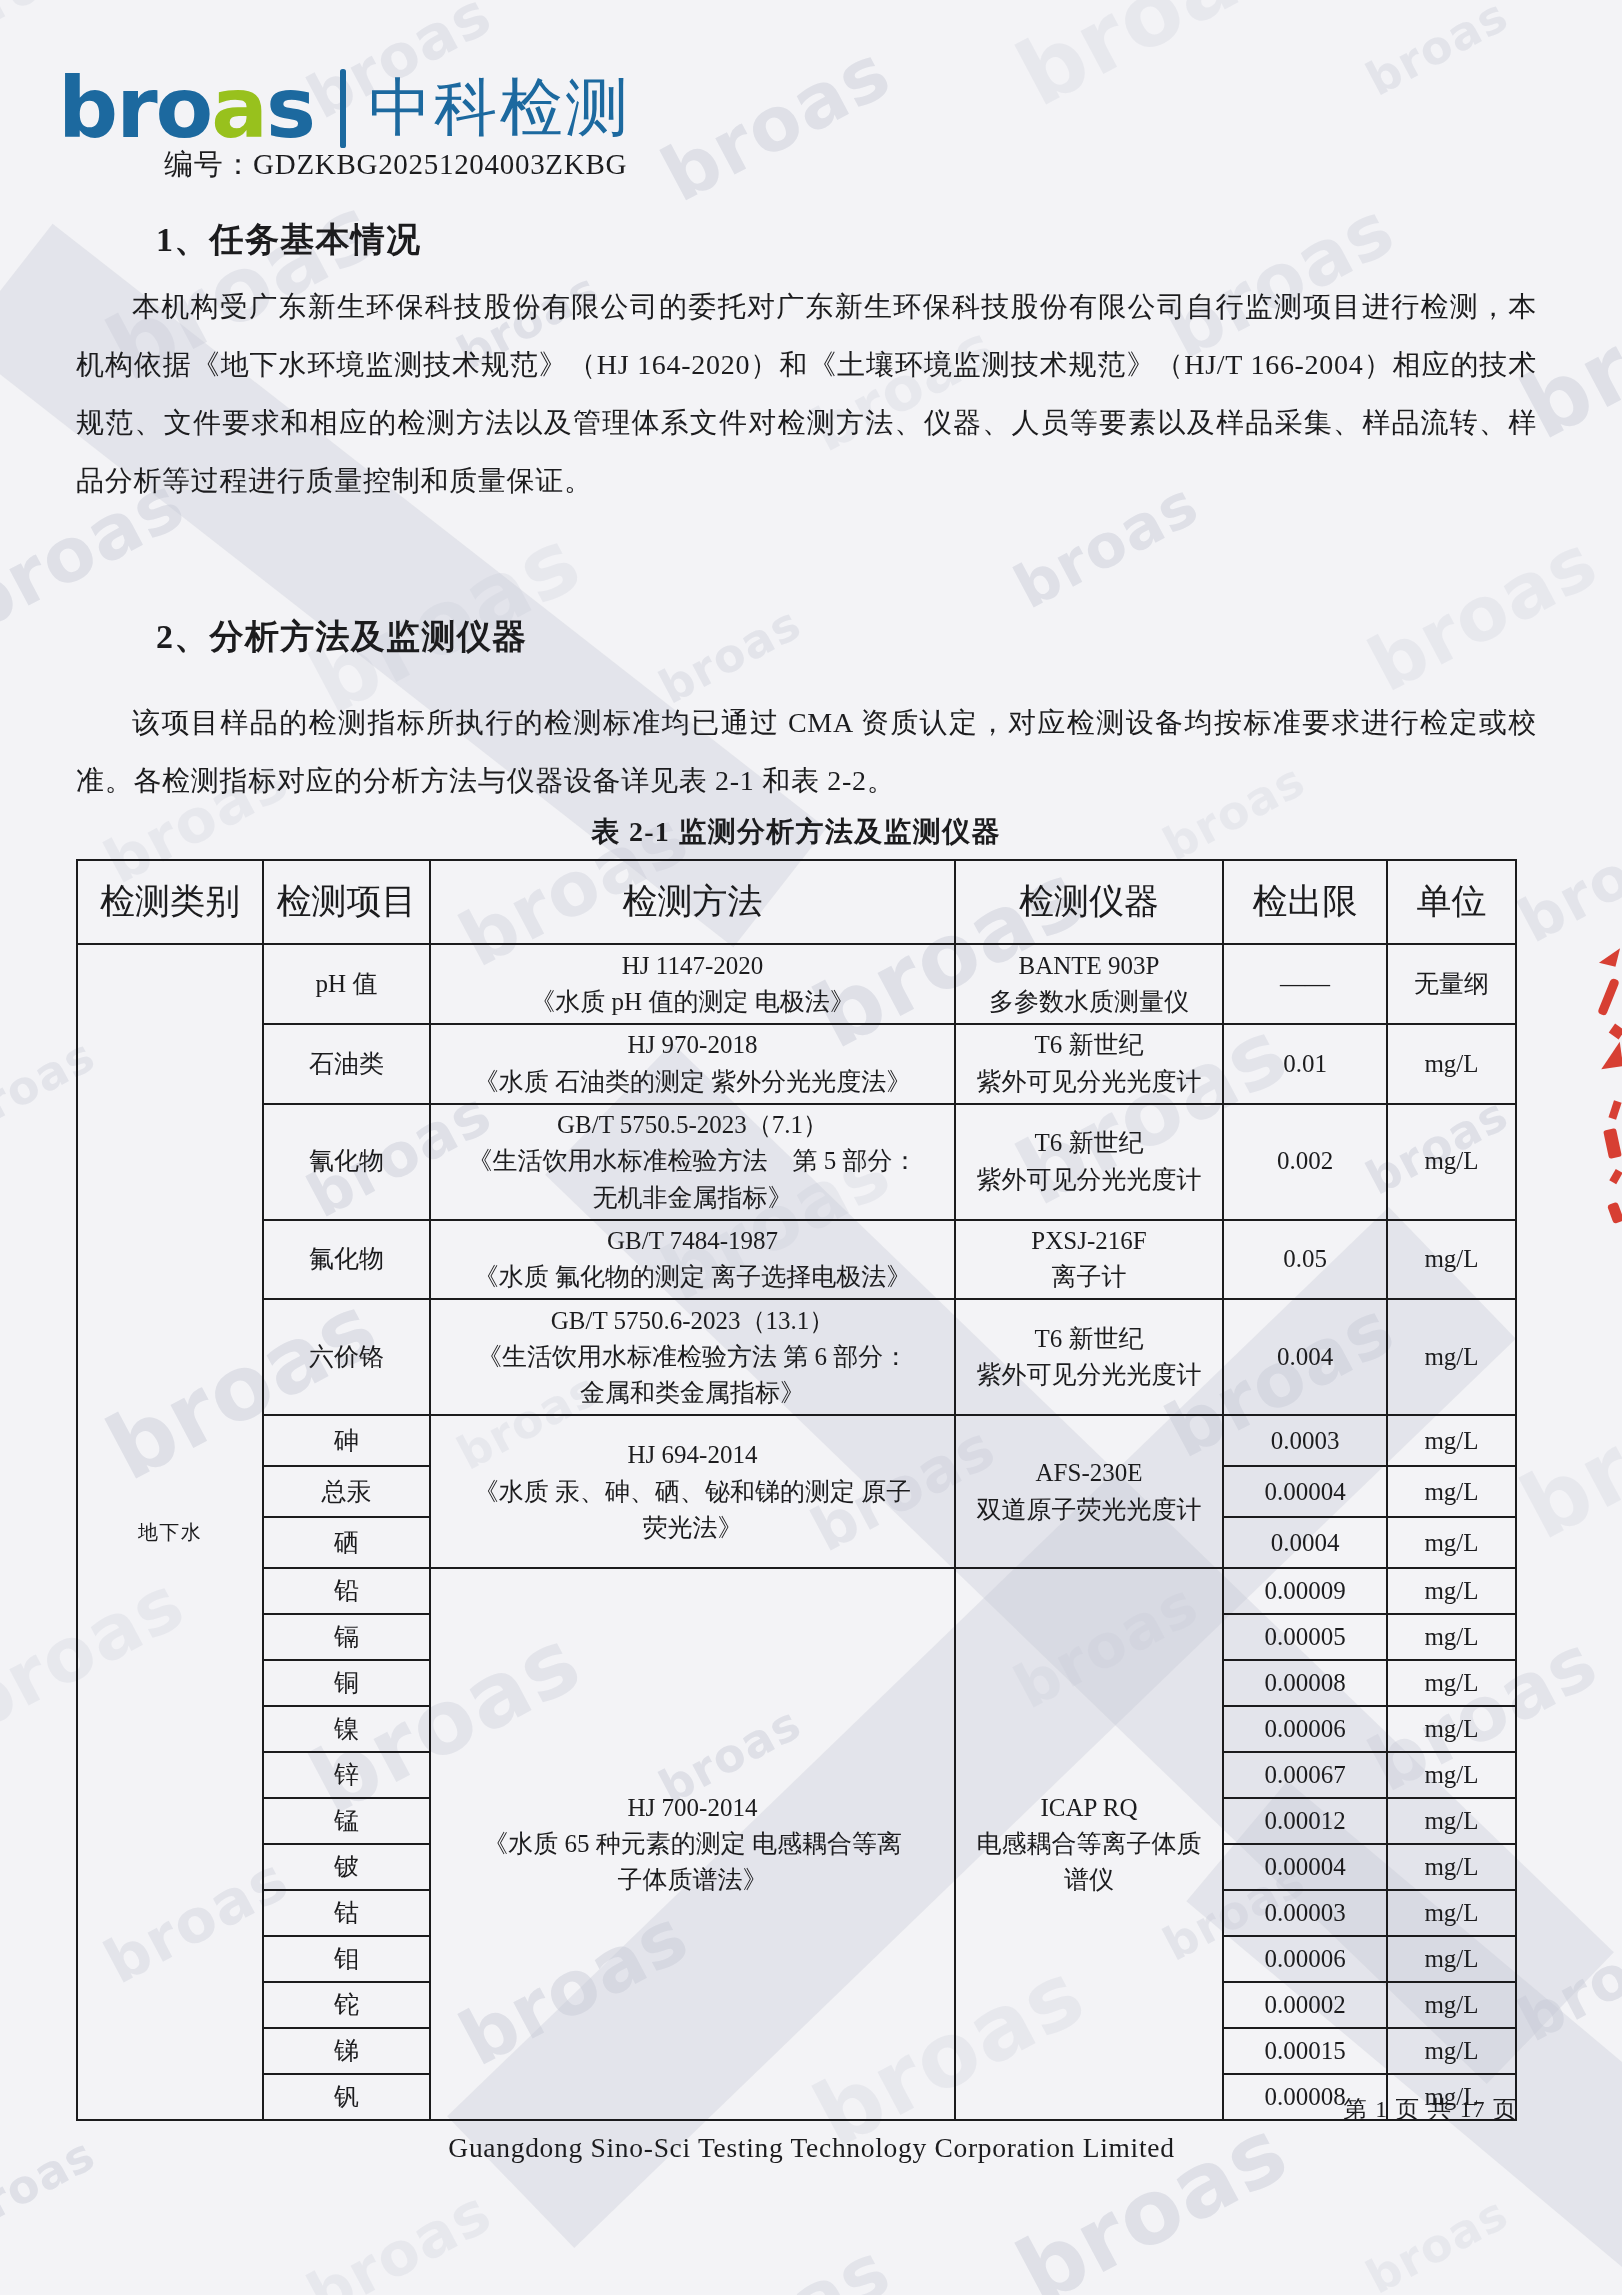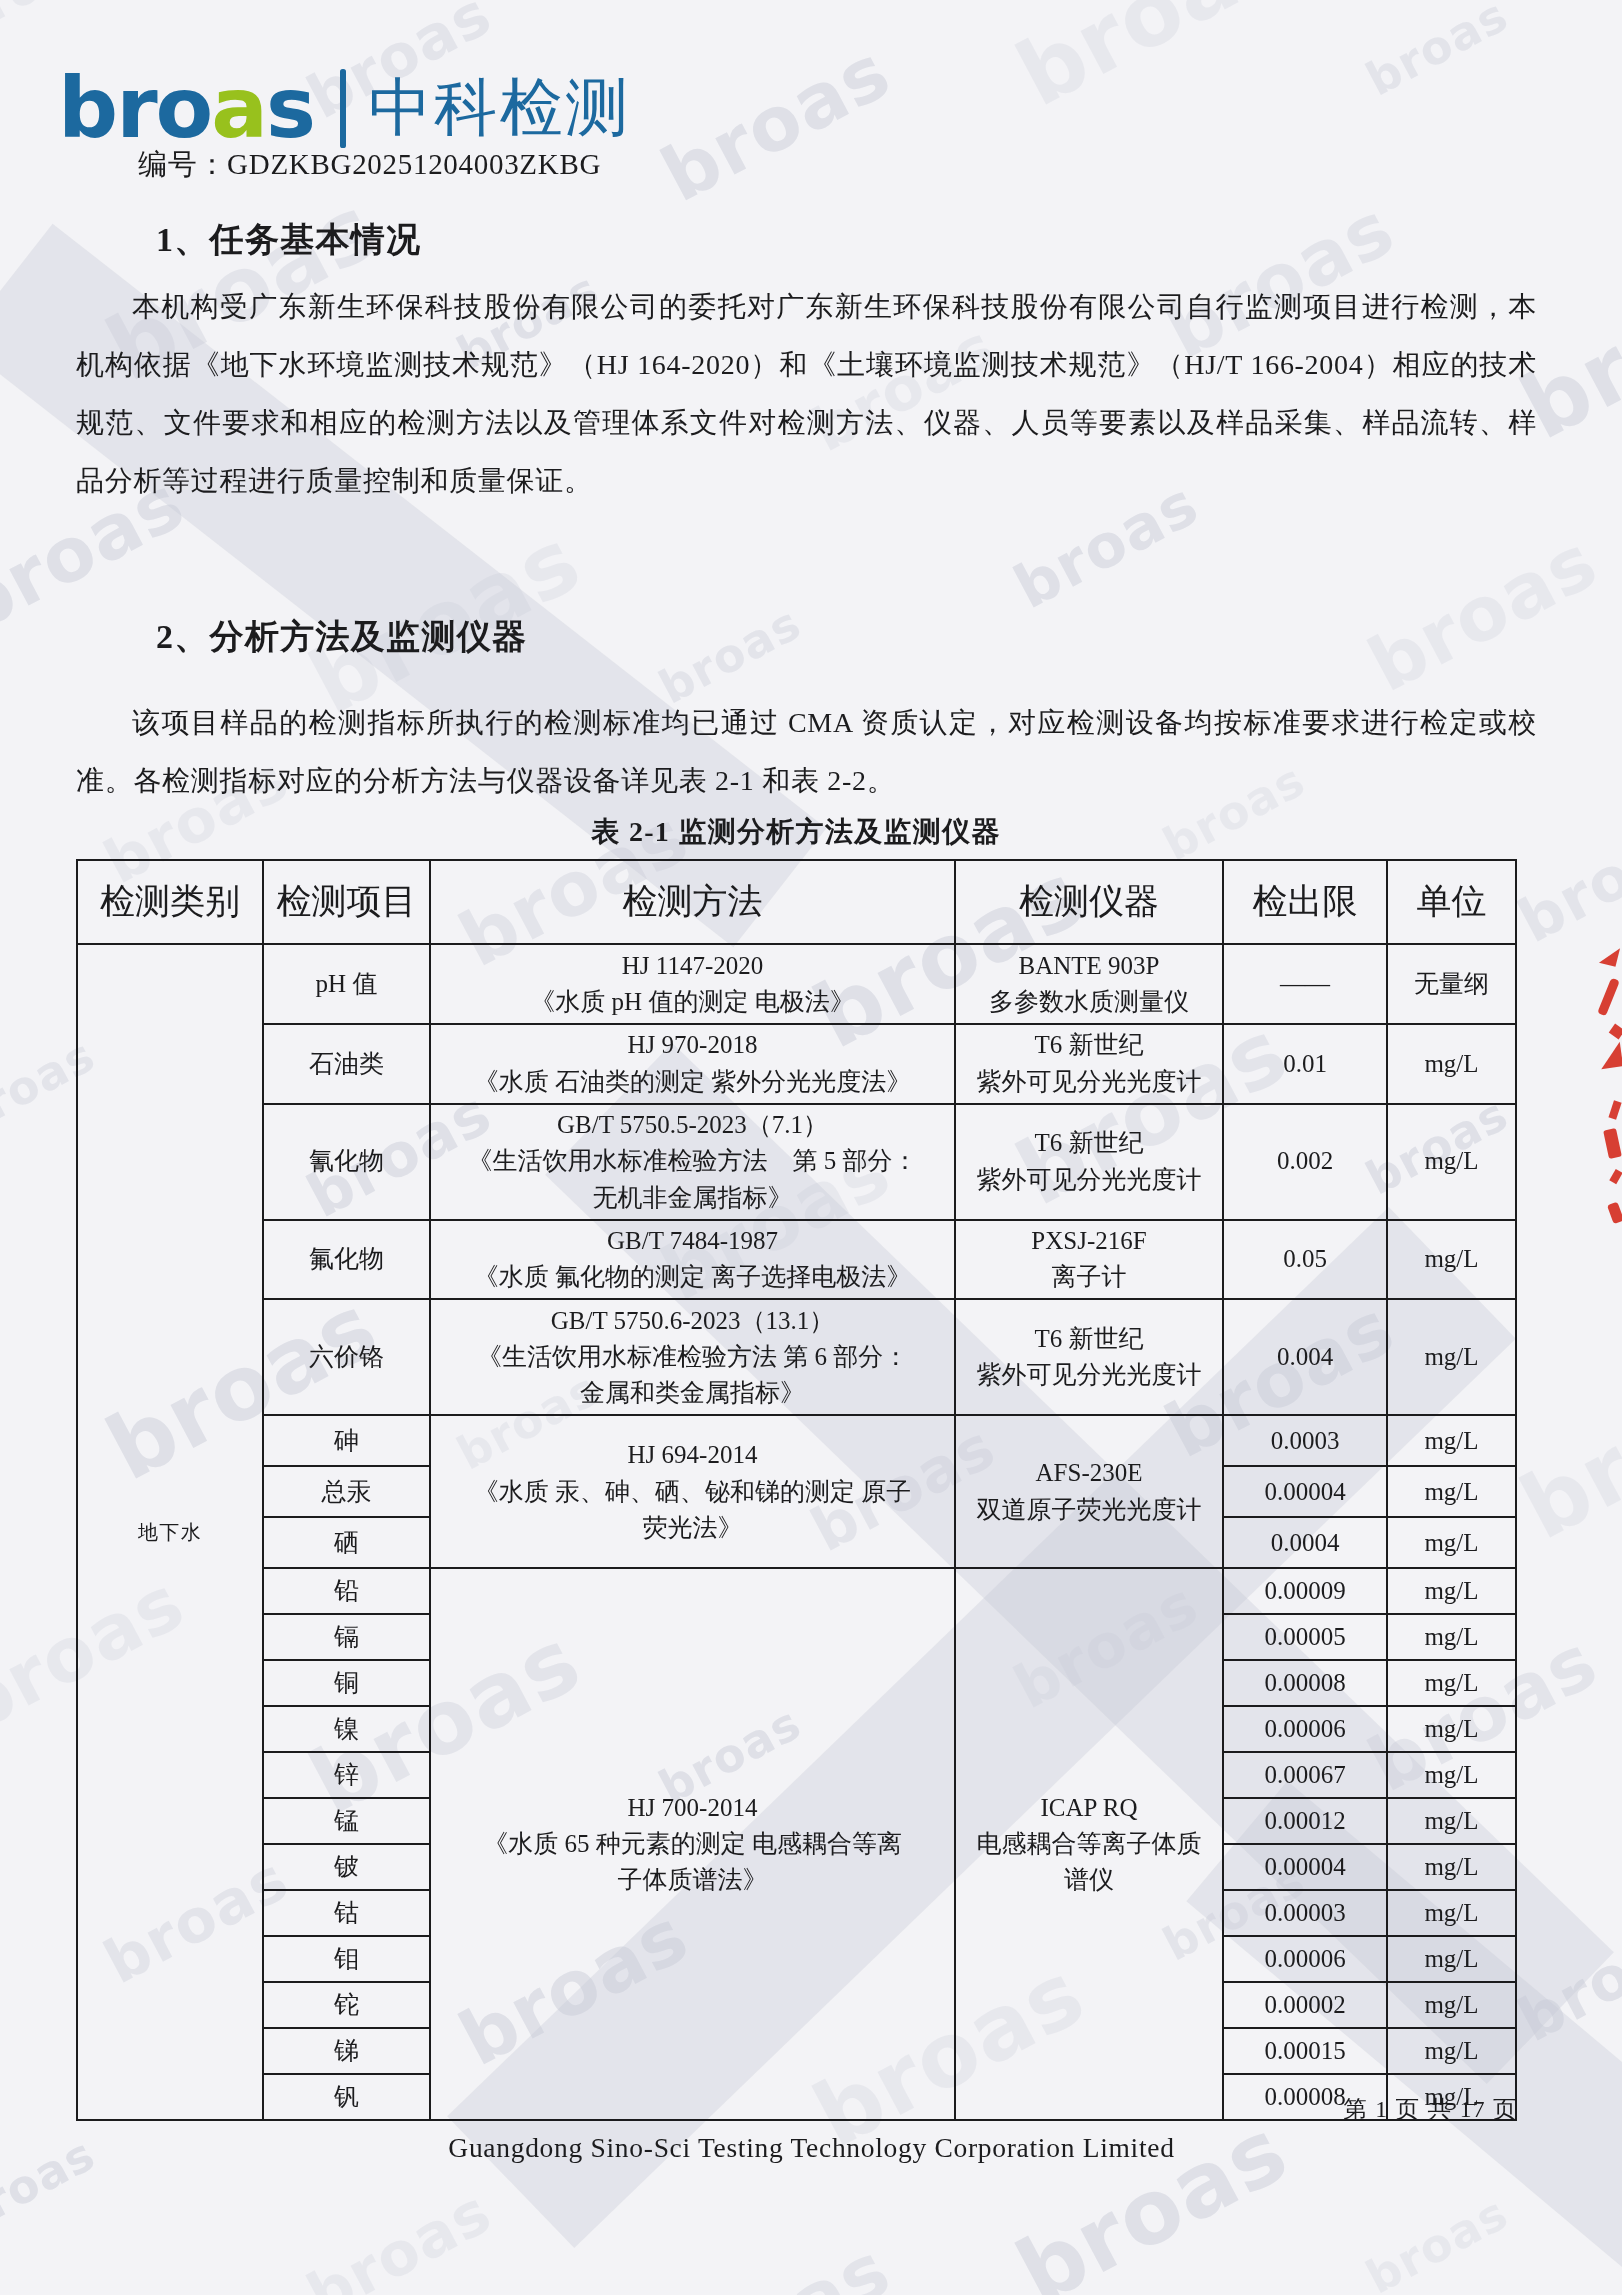--- a/index.html
+++ b/index.html
@@ -41,21 +41,21 @@
   }
   .logo-broas .green{color:#98c11d;}
   .logo-divider{
     width:6.5px;height:79px;background:#1c699f;margin:0 22px 0 26px;border-radius:2.6px;
   }
   .logo-cn{
     font-family:"DejaVu Sans","Liberation Sans",sans-serif;
     font-weight:normal;font-size:63px;color:#1c699f;letter-spacing:2.6px;
   }
   .report-no{
-    position:absolute;left:138px;top:145px;
+    position:absolute;left:164px;top:145px;
     font-size:29px;letter-spacing:0.7px;
   }
   .sec-title{
     position:absolute;left:156px;
     font-size:34px;font-weight:bold;letter-spacing:1.3px;
   }
   .para{
     position:absolute;left:76px;width:1461px;
     font-size:28px;line-height:58px;
     text-align:justify;text-indent:2em;

